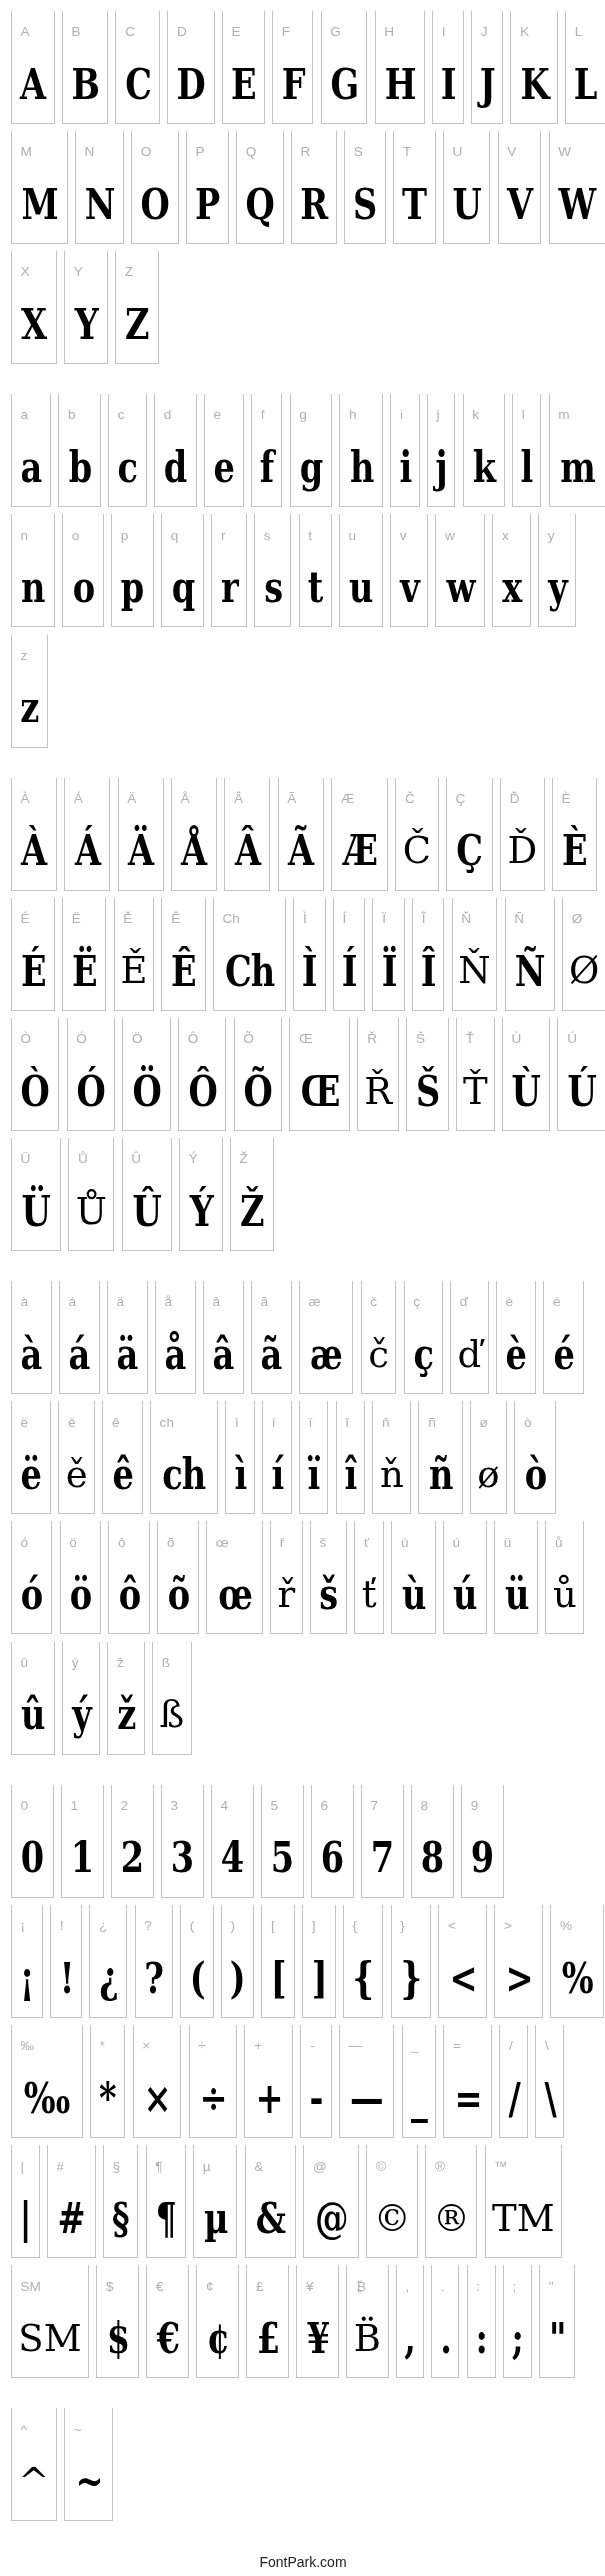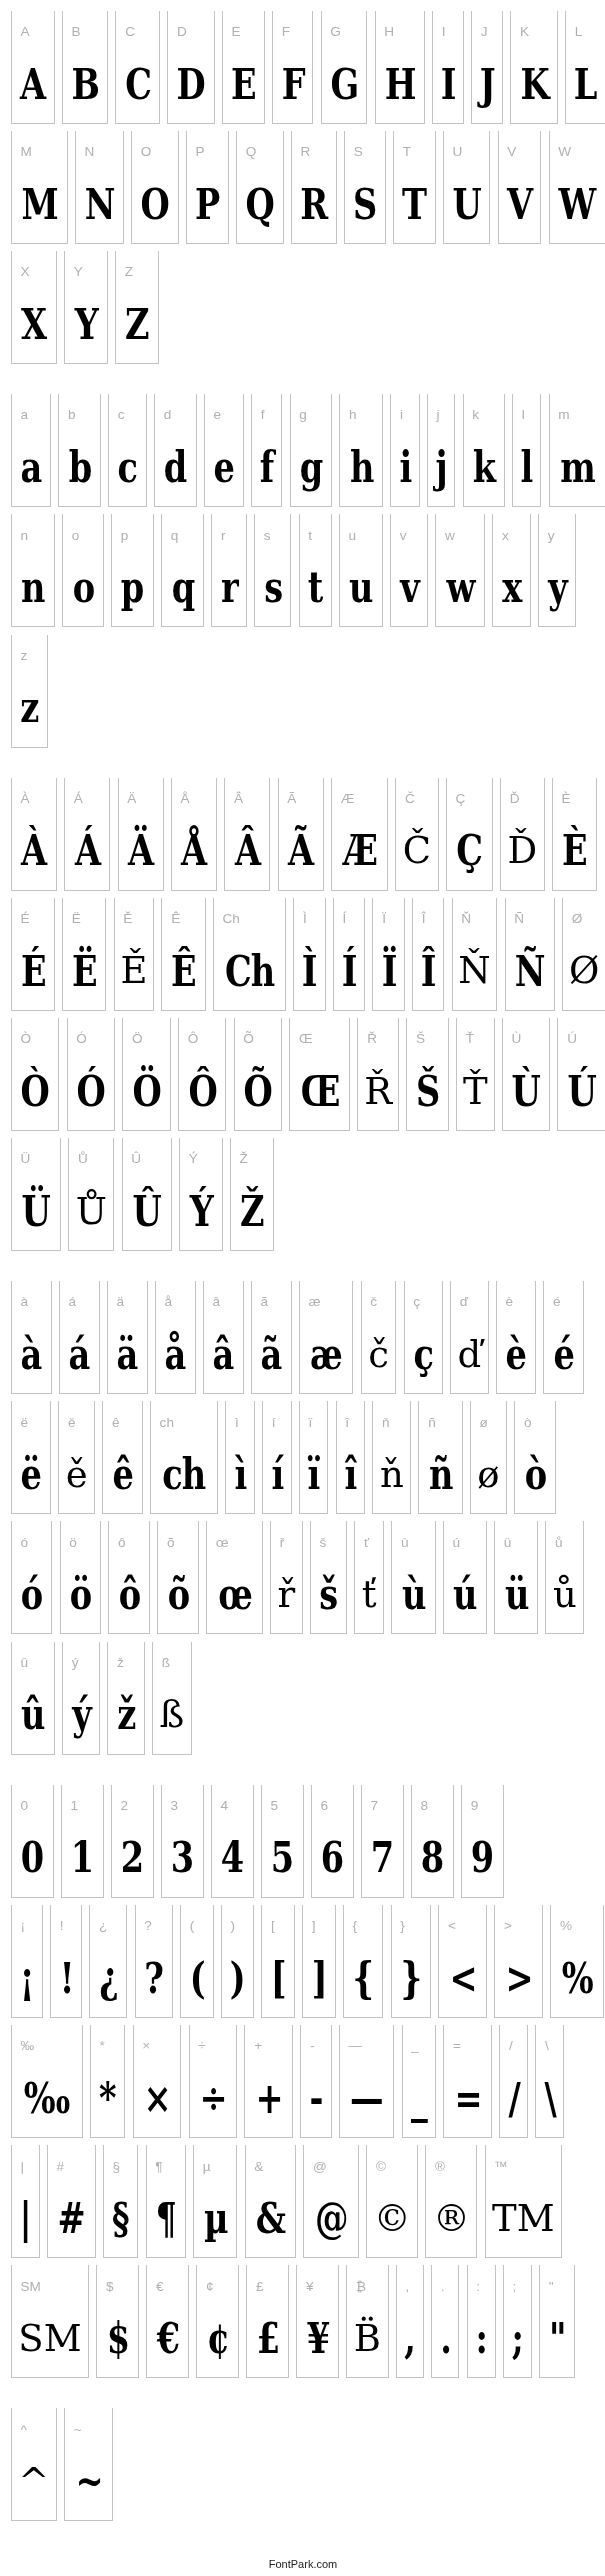--- a/index.html
+++ b/index.html
@@ -47,21 +47,21 @@
     font-family:"DejaVu Serif",serif;
     font-weight:400;
     font-size:37px;
     margin-top:14.3px;
   }
   .footer{
     position:absolute;
     left:0;right:0;
     bottom:5.7px;
     text-align:center;
-    font-size:11px;
+    font-size:14px;
     color:#222222;
     font-family:"Liberation Sans",sans-serif;
   }
 </style>
 </head>
 <body>
 
 <div class="glyph-table" id="glyph-table">
     <div class="section">
       <div class="row">

